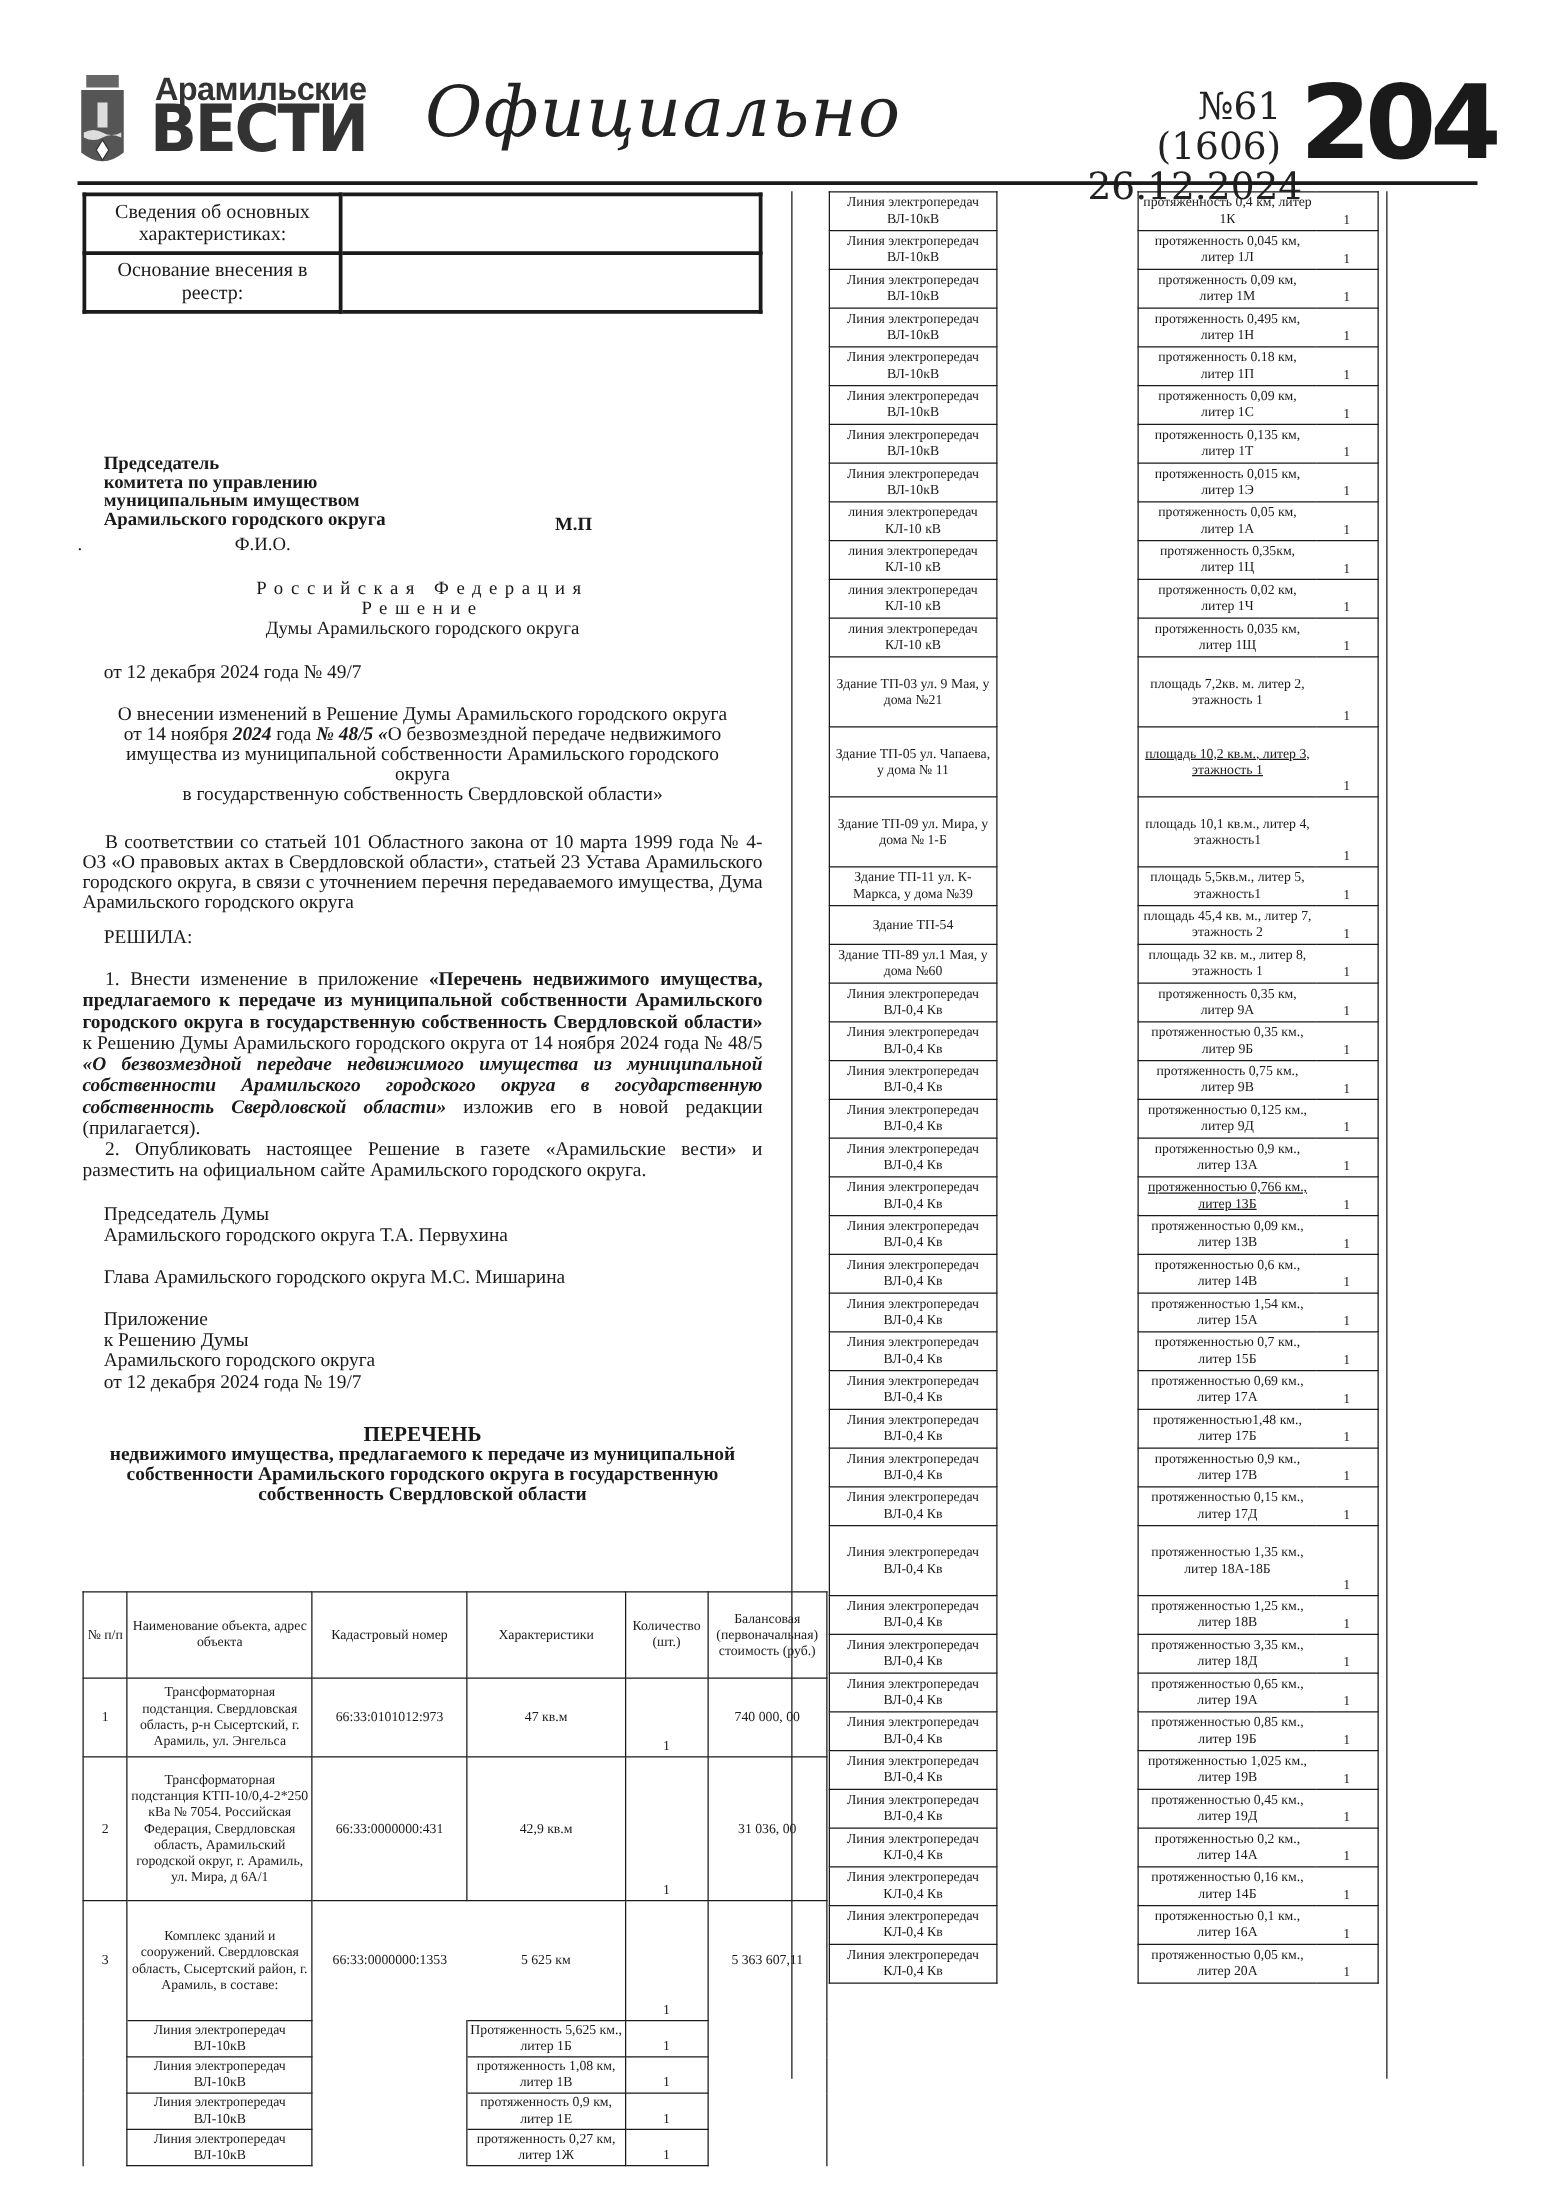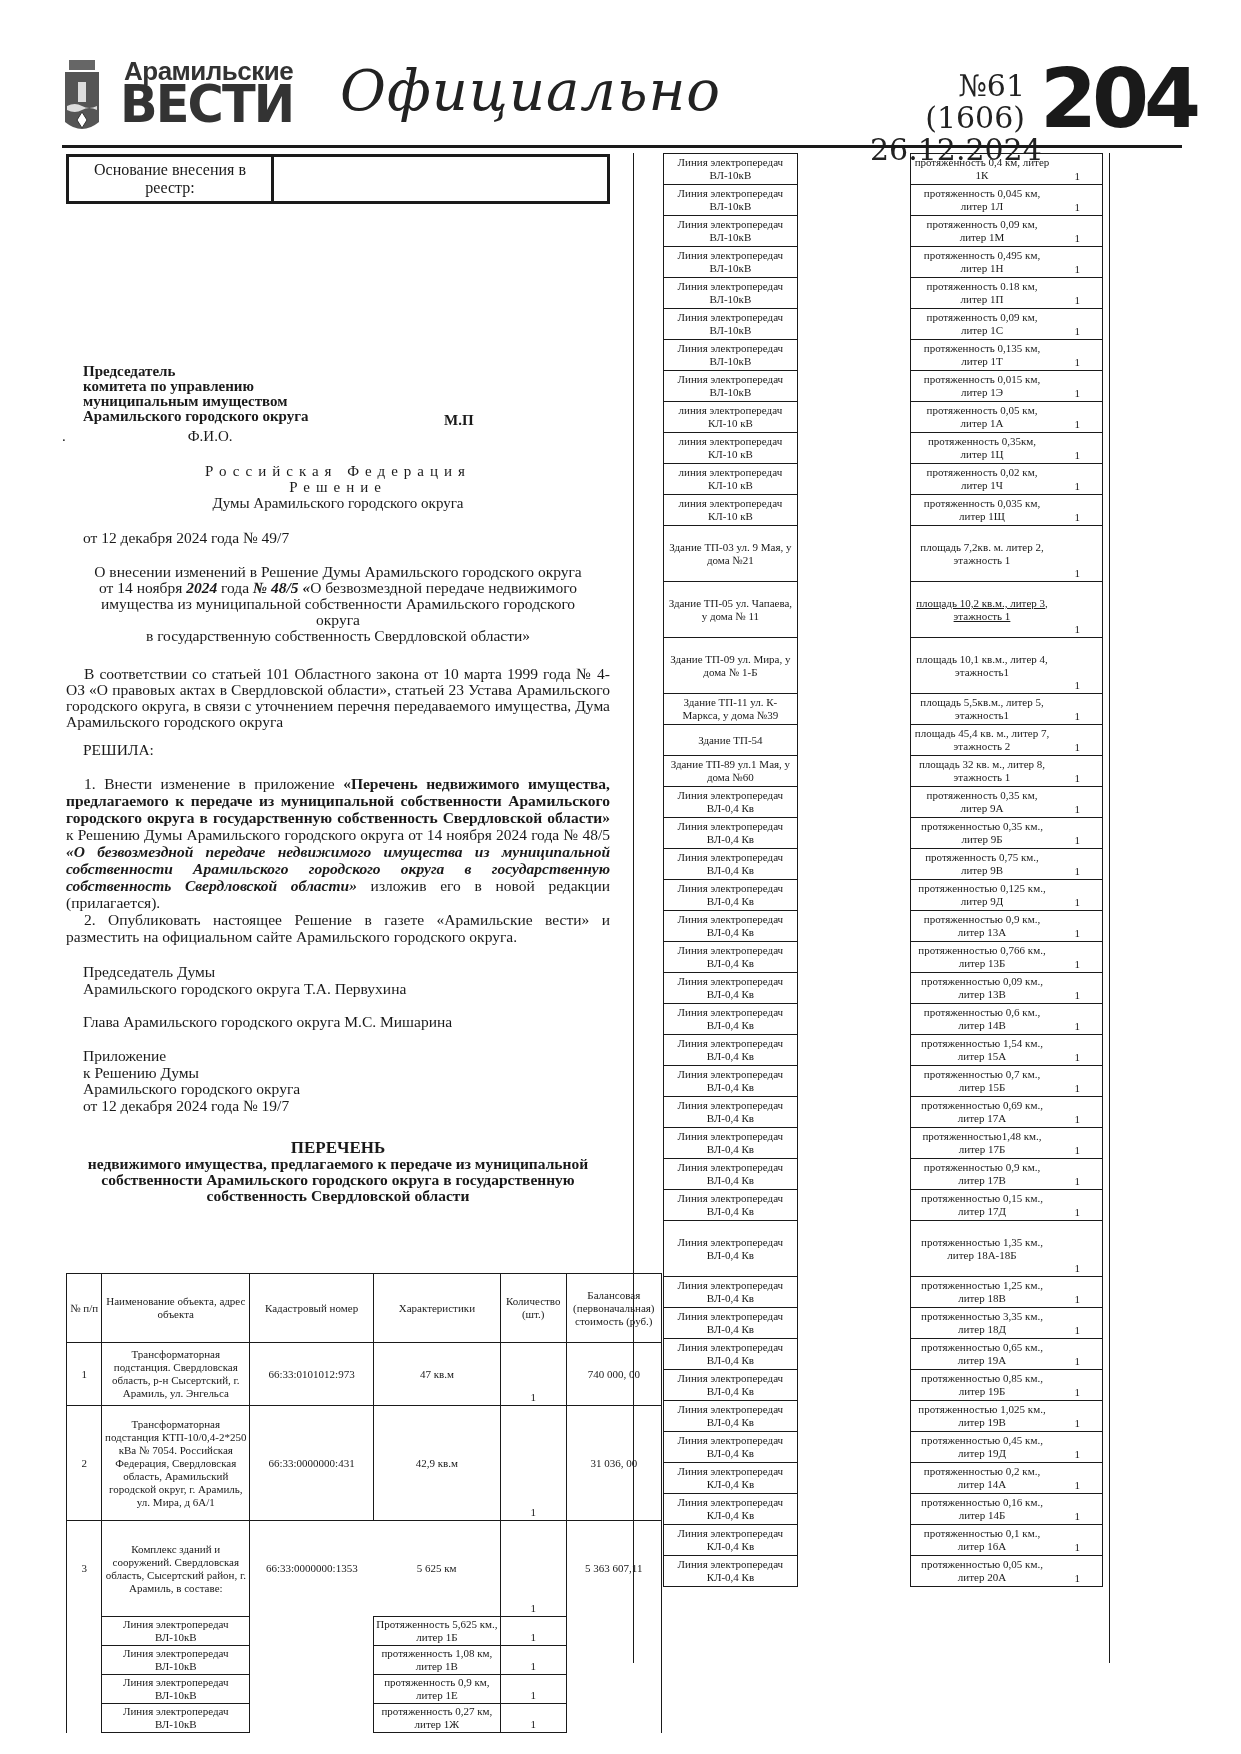--- a/index.html
+++ b/index.html
@@ -62,20 +62,24 @@
 <div class="abs section-title">Официально</div>
 <div class="abs issue">
   <div>№61 (1606)</div>
   <div>26.12.2024</div>
 </div>
 <div class="abs pagenum">204</div>
 <div class="abs rule-top"></div>
 
 <table class="abs info-table">
   <tbody>
+      <tr style="height:43px">
+        <td class="lab">Сведения об основных характеристиках:</td>
+        <td></td>
+      </tr>
   <tr style="height:45px">
         <td class="lab">Основание внесения в реестр:</td>
         <td></td>
       </tr>
 </tbody>
   </table>
 
 <div class="abs sig-block">
   <div>Председатель</div>
   <div>комитета по управлению</div>
@@ -345,21 +349,21 @@
       </tr>
       <tr style="height: 28px;">
         <td class="b">Линия электропередач ВЛ-0,4 Кв</td>
         <td style="border-left: 1px solid rgb(26, 26, 26);"></td>
         <td style="border-top: 1px solid rgb(26, 26, 26); border-bottom: 1px solid rgb(26, 26, 26); border-left: 1px solid rgb(26, 26, 26);">протяженностью 0,9 км., литер 13А</td>
         <td class="qty" style="border-top: 1px solid rgb(26, 26, 26); border-bottom: 1px solid rgb(26, 26, 26); border-right: 1px solid rgb(26, 26, 26);">1</td>
       </tr>
       <tr style="height: 28px;">
         <td class="b">Линия электропередач ВЛ-0,4 Кв</td>
         <td style="border-left: 1px solid rgb(26, 26, 26);"></td>
-        <td style="border-top: 1px solid rgb(26, 26, 26); border-bottom: 1px solid rgb(26, 26, 26); border-left: 1px solid rgb(26, 26, 26);">протяженностью 0,766 км., литер 13Б</td>
+        <td style="border-top: 1px solid rgb(26, 26, 26); border-bottom: 1px solid rgb(26, 26, 26); border-left: 1px solid rgb(26, 26, 26); text-decoration: underline;">протяженностью 0,766 км., литер 13Б</td>
         <td class="qty" style="border-top: 1px solid rgb(26, 26, 26); border-bottom: 1px solid rgb(26, 26, 26); border-right: 1px solid rgb(26, 26, 26);">1</td>
       </tr>
       <tr style="height: 28px;">
         <td class="b">Линия электропередач ВЛ-0,4 Кв</td>
         <td style="border-left: 1px solid rgb(26, 26, 26);"></td>
         <td style="border-top: 1px solid rgb(26, 26, 26); border-bottom: 1px solid rgb(26, 26, 26); border-left: 1px solid rgb(26, 26, 26);">протяженностью 0,09 км., литер 13В</td>
         <td class="qty" style="border-top: 1px solid rgb(26, 26, 26); border-bottom: 1px solid rgb(26, 26, 26); border-right: 1px solid rgb(26, 26, 26);">1</td>
       </tr>
       <tr style="height: 28px;">
         <td class="b">Линия электропередач ВЛ-0,4 Кв</td>

